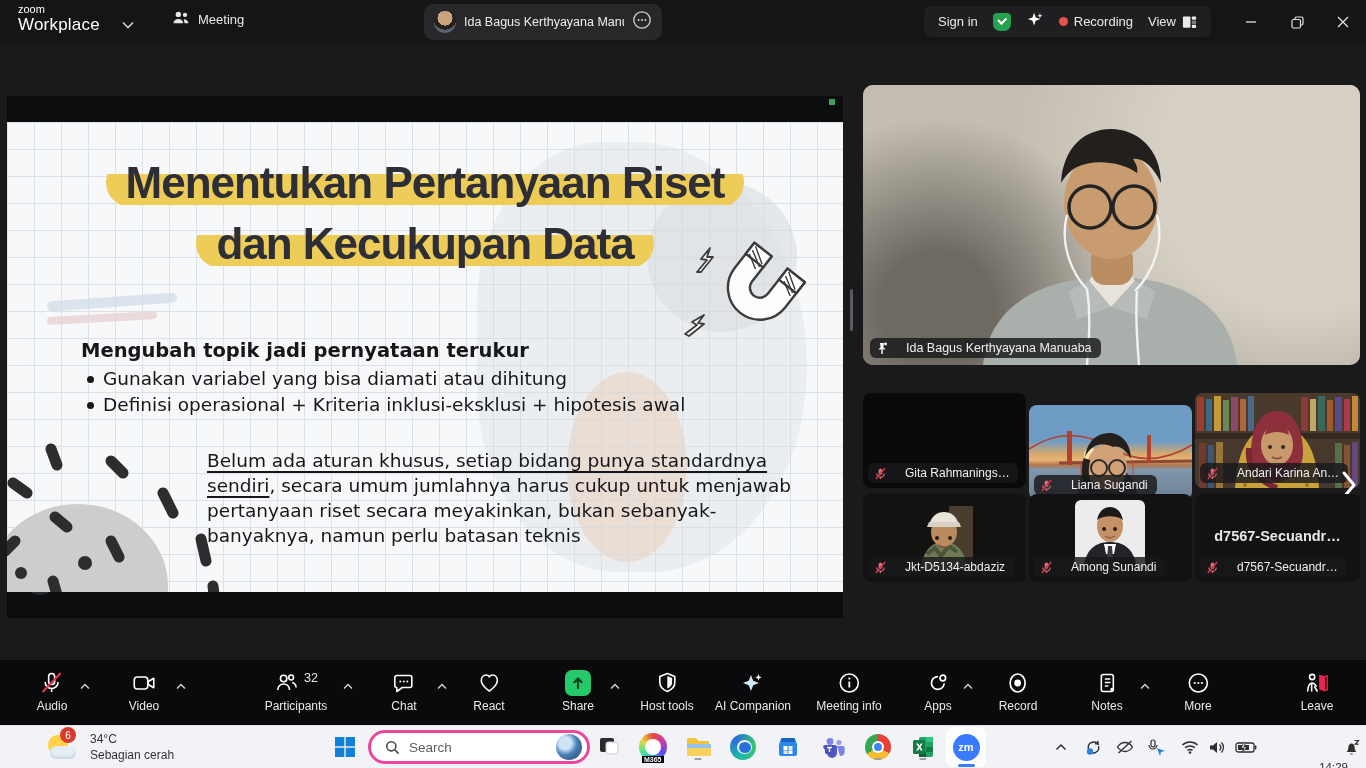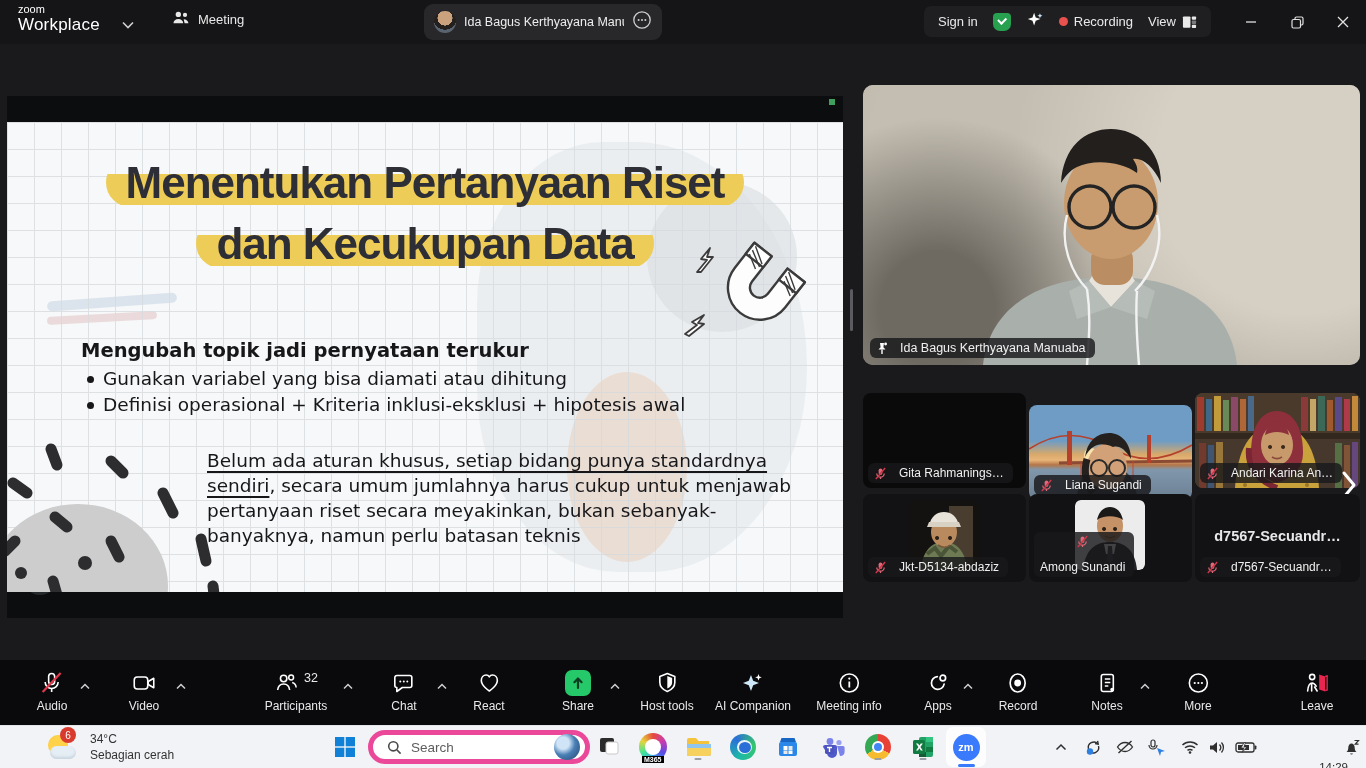--- a/index.html
+++ b/index.html
@@ -48,21 +48,21 @@
   .sl-b { font-size:18.5px; line-height:26px; padding-left:22px; position:relative; }
   .sl-b:before { content:""; position:absolute; left:6px; top:10px; width:7px; height:7px; border-radius:50%; background:#17171a; }
   .sl-p { font-size:18.5px; line-height:25px; width:606px; }
   .ul { text-decoration:underline; text-underline-offset:4px; text-decoration-thickness:1.5px; }
   .pencil-btn { position:absolute; left:23px; top:561px; width:34px; height:34px; border-radius:50%;
                 background:#26292b; display:flex; align-items:center; justify-content:center; }
 
   
   .vtile { position:absolute; border-radius:10px; overflow:hidden; background:#000; }
   .name-pill { position:absolute; left:7px; bottom:7px; background:rgba(24,24,27,.82); border-radius:6px;
-               display:flex; align-items:center; gap:12px; padding:3px 9px 3px 6px; color:#f0f0f0; font-size:12.5px;
+               display:flex; align-items:center; gap:18px; padding:3px 9px 3px 6px; color:#f0f0f0; font-size:12.5px;
                white-space:nowrap; max-width:92%; overflow:hidden; }
   .mic-muted { width:13px; height:13px; flex:0 0 13px; }
   .thumb-label { font-size:12px; }
   .center-name { position:absolute; left:0; right:0; top:34px; text-align:center; color:#e8e8ea;
                  font-weight:700; font-size:14.5px; }
   .scroll-thumb { position:absolute; left:850px; top:289px; width:3px; height:42px; background:#5c5c60; border-radius:2px; }
   .next-chev { position:absolute; left:1341px; top:470px; }
 
   
   #toolbar { position:absolute; left:0; top:660px; width:1366px; height:65px; background:#0a0a0c; }
@@ -81,21 +81,21 @@
   .w-sun { position:absolute; left:2px; top:5px; width:20px; height:20px; border-radius:50%;
            background:radial-gradient(circle,#ffd24a 0 60%, #ffb300 100%); }
   .w-cloud { position:absolute; left:4px; top:16px; width:26px; height:13px; border-radius:10px; background:#e6eef5;
              box-shadow:inset 0 -2px 3px #c8d4df; }
   .w-badge { position:absolute; left:14px; top:-3px; min-width:16px; height:16px; border-radius:50%; background:#d83b2e;
              color:#fff; font-size:10px; display:flex; align-items:center; justify-content:center; }
   .w-txt { font-size:12px; color:#333; line-height:16px; }
   .tk-icon { position:absolute; top:6px; width:30px; height:30px; display:flex; align-items:center; justify-content:center; }
   .run-dash { position:absolute; bottom:2px; left:50%; transform:translateX(-50%); width:7px; height:2.5px;
               border-radius:2px; background:#9aa0a6; }
-  .search-pill { position:absolute; left:368px; top:4px; width:222px; height:34px; background:#fff; border:5px solid #ec4899;
+  .search-pill { position:absolute; left:368px; top:4px; width:222px; height:34px; background:#fff; border:3px solid #ec4899;
                  border-radius:17px; display:flex; align-items:center; padding:0 5px 0 14px; gap:9px; }
   .search-pill .s-txt { color:#5d5d5d; font-size:13.5px; flex:1; }
   .bing-img { width:26px; height:26px; border-radius:50%;
               background:radial-gradient(circle at 35% 35%, #cfe4f7 0 25%, #4a7fb5 50%, #21456e 100%); }
   .zoom-app { position:absolute; left:946px; top:1px; width:40px; height:40px; background:#fdfdfd; border-radius:7px;
               display:flex; align-items:center; justify-content:center; }
   .zoom-app .zm { width:27px; height:27px; border-radius:50%; background:#3a7bfd; color:#fff; font-size:11px;
                   font-weight:700; display:flex; align-items:center; justify-content:center; }
   .zoom-underline { position:absolute; left:958px; bottom:1px; width:17px; height:3px; border-radius:2px; background:#3a7bfd; }
   .tray { position:absolute; top:6px; width:26px; height:30px; display:flex; align-items:center; justify-content:center; }
@@ -419,21 +419,21 @@
     <svg width="70" height="70" viewBox="0 0 70 70" style="position:absolute; left:46px; top:6px; border-radius:6px;">
       <rect width="70" height="70" rx="5" fill="#ececec"></rect>
       <path d="M8 70c2-20 12-28 27-28s25 8 27 28z" fill="#23232a"></path>
       <path d="M29 44h12l-2 10h-8z" fill="#fff"></path>
       <path d="M33 46h4l1 14-3 4-3-4z" fill="#3a3a44"></path>
       <ellipse cx="35" cy="26" rx="13" ry="16" fill="#c49266"></ellipse>
       <path d="M22 20c2-9 7-13 13-13s11 4 13 13c-6-5-20-5-26 0z" fill="#1c1a18"></path>
       <path d="M29 27a2 2 0 1 0 .1 0M40 27a2 2 0 1 0 .1 0" fill="#2a2018"></path>
       <path d="M30 36c3 2 7 2 10 0" fill="none" stroke="#8a5a3a" stroke-width="1.5"></path>
     </svg>
-    <div class="name-pill" style="left:5px; bottom:5px;flex-direction:column;">
+    <div class="name-pill" style="left:5px; bottom:5px;">
       <svg class="mic-muted" viewBox="0 0 14 14">
           <rect x="5" y="1.5" width="4" height="7" rx="2" fill="#e0697a"></rect>
           <path d="M3 7a4 4 0 0 0 8 0" fill="none" stroke="#e0697a" stroke-width="1.3"></path>
           <line x1="7" y1="11" x2="7" y2="13" stroke="#e0697a" stroke-width="1.3"></line>
           <line x1="2" y1="13" x2="12" y2="1" stroke="#d03648" stroke-width="1.6"></line>
         </svg>
       <span class="thumb-label">Among Sunandi</span>
     </div>
   </div>
 

